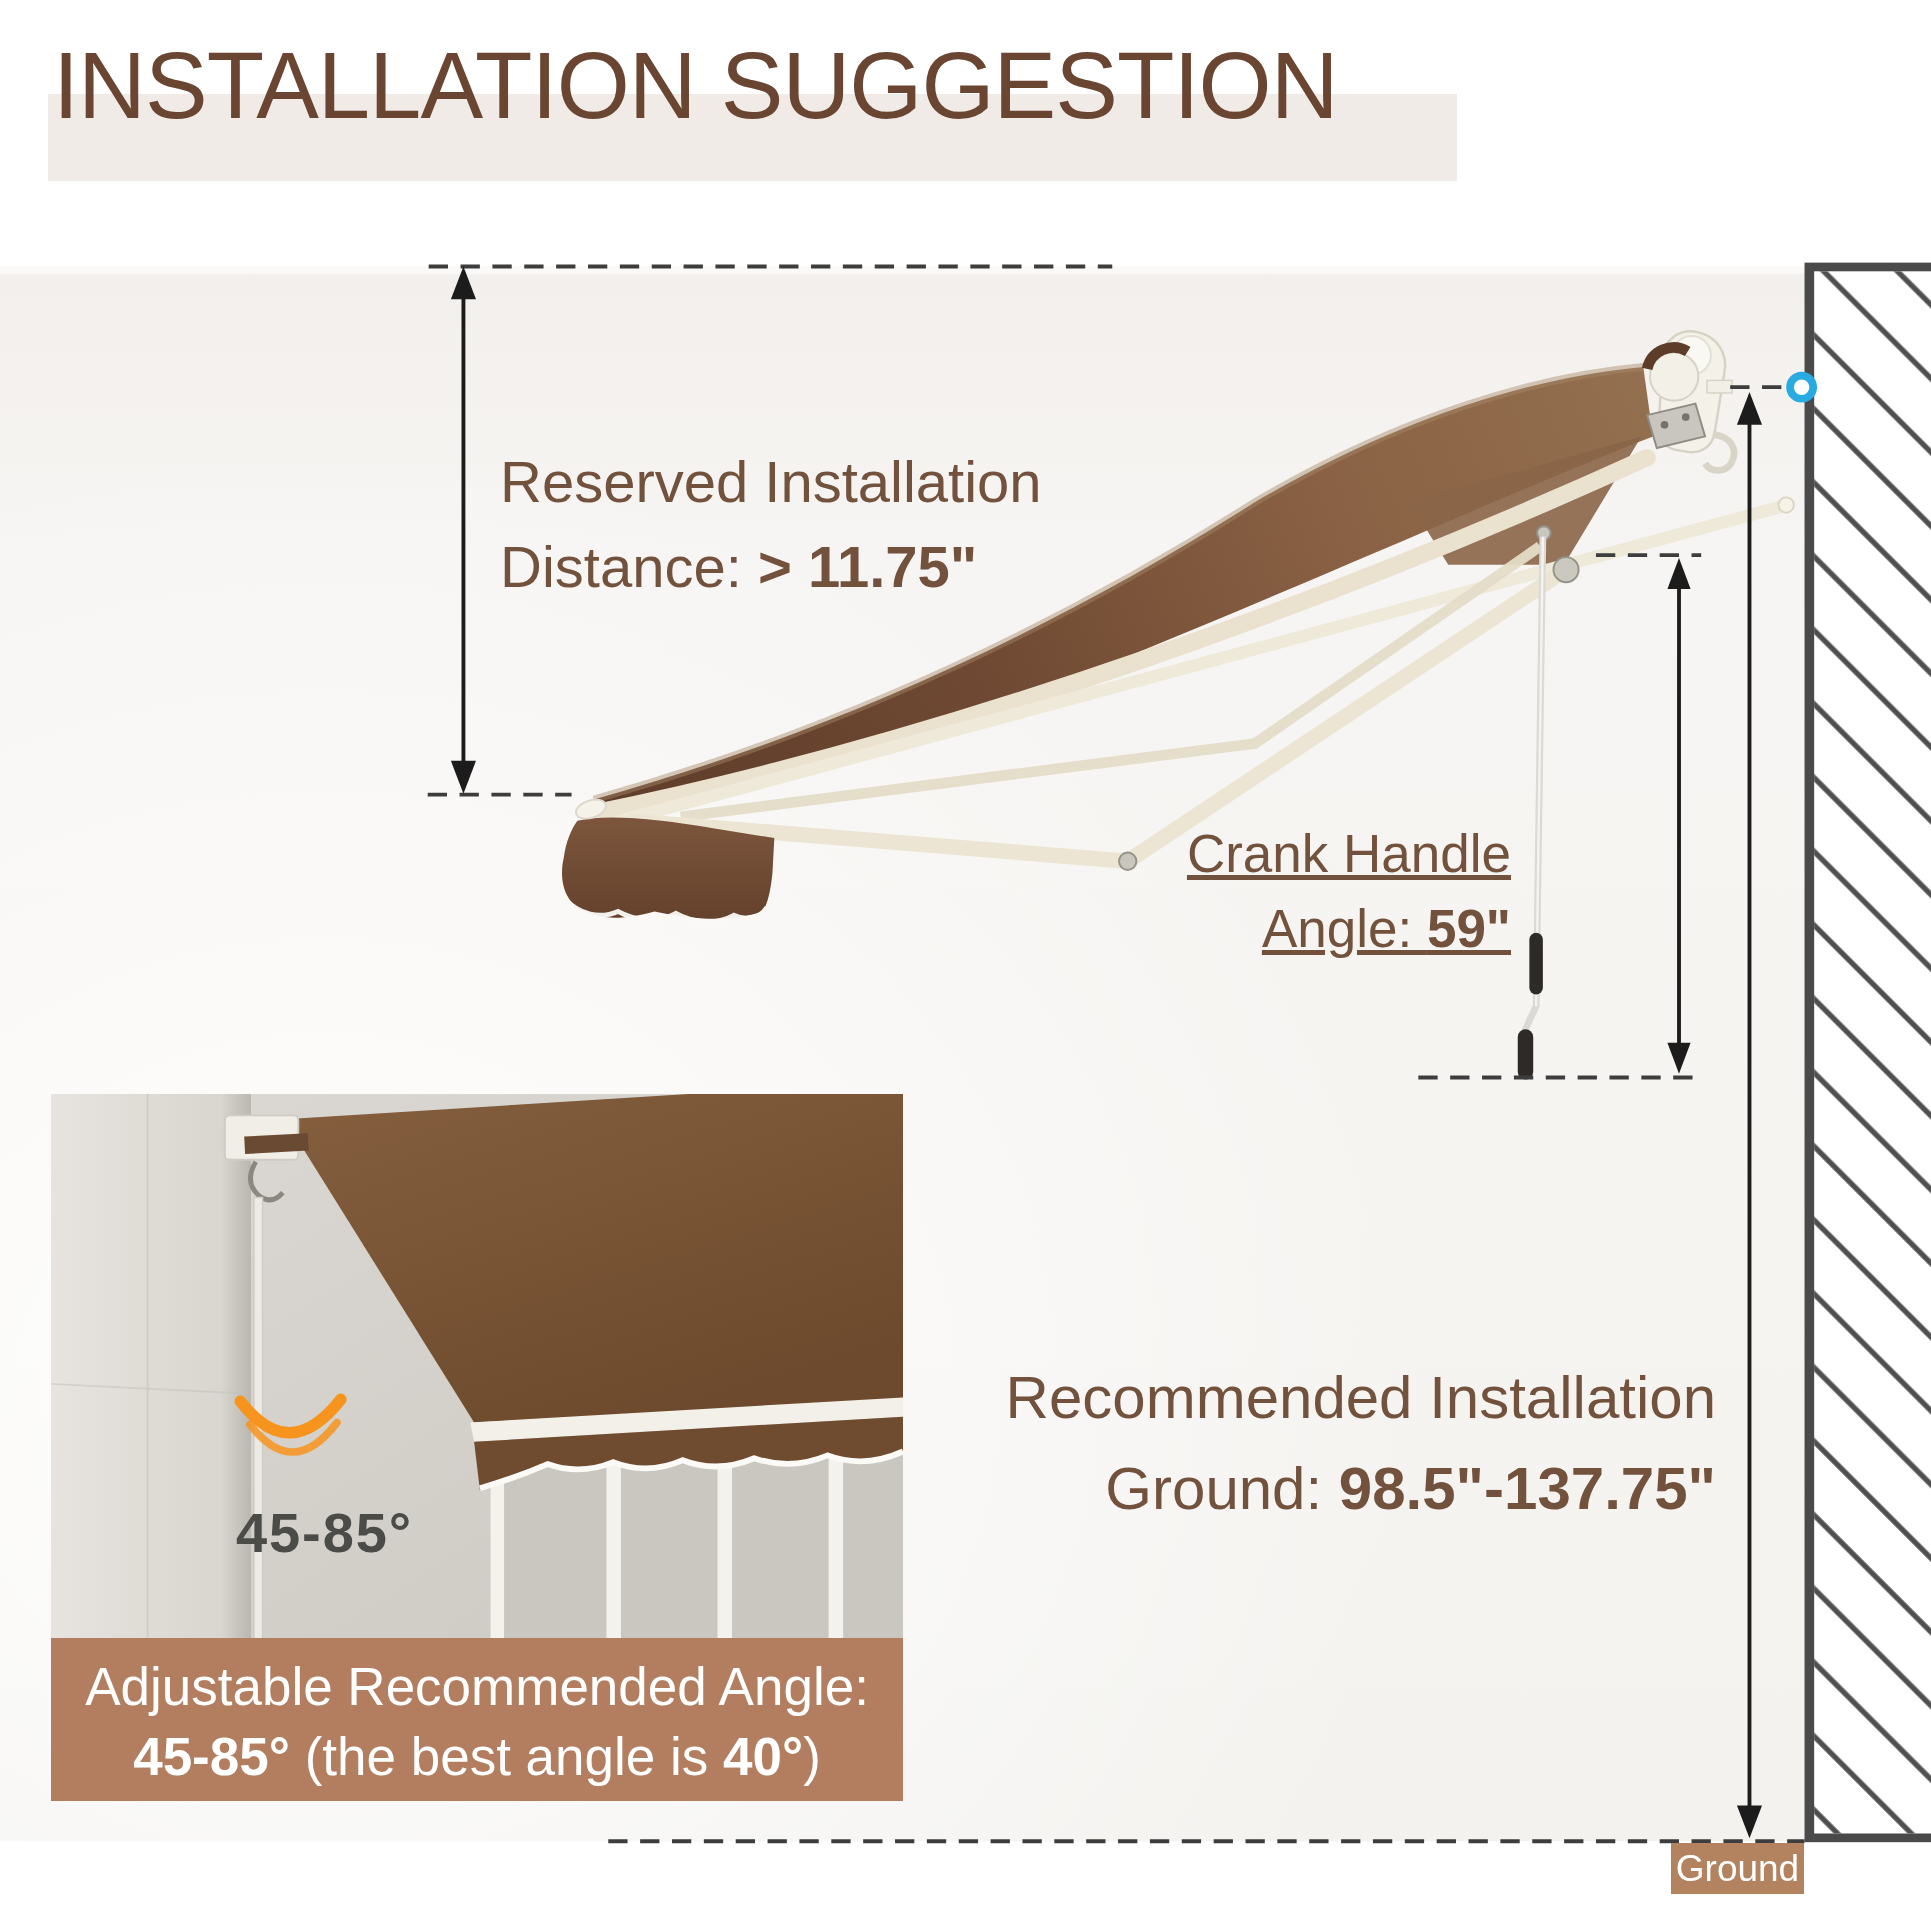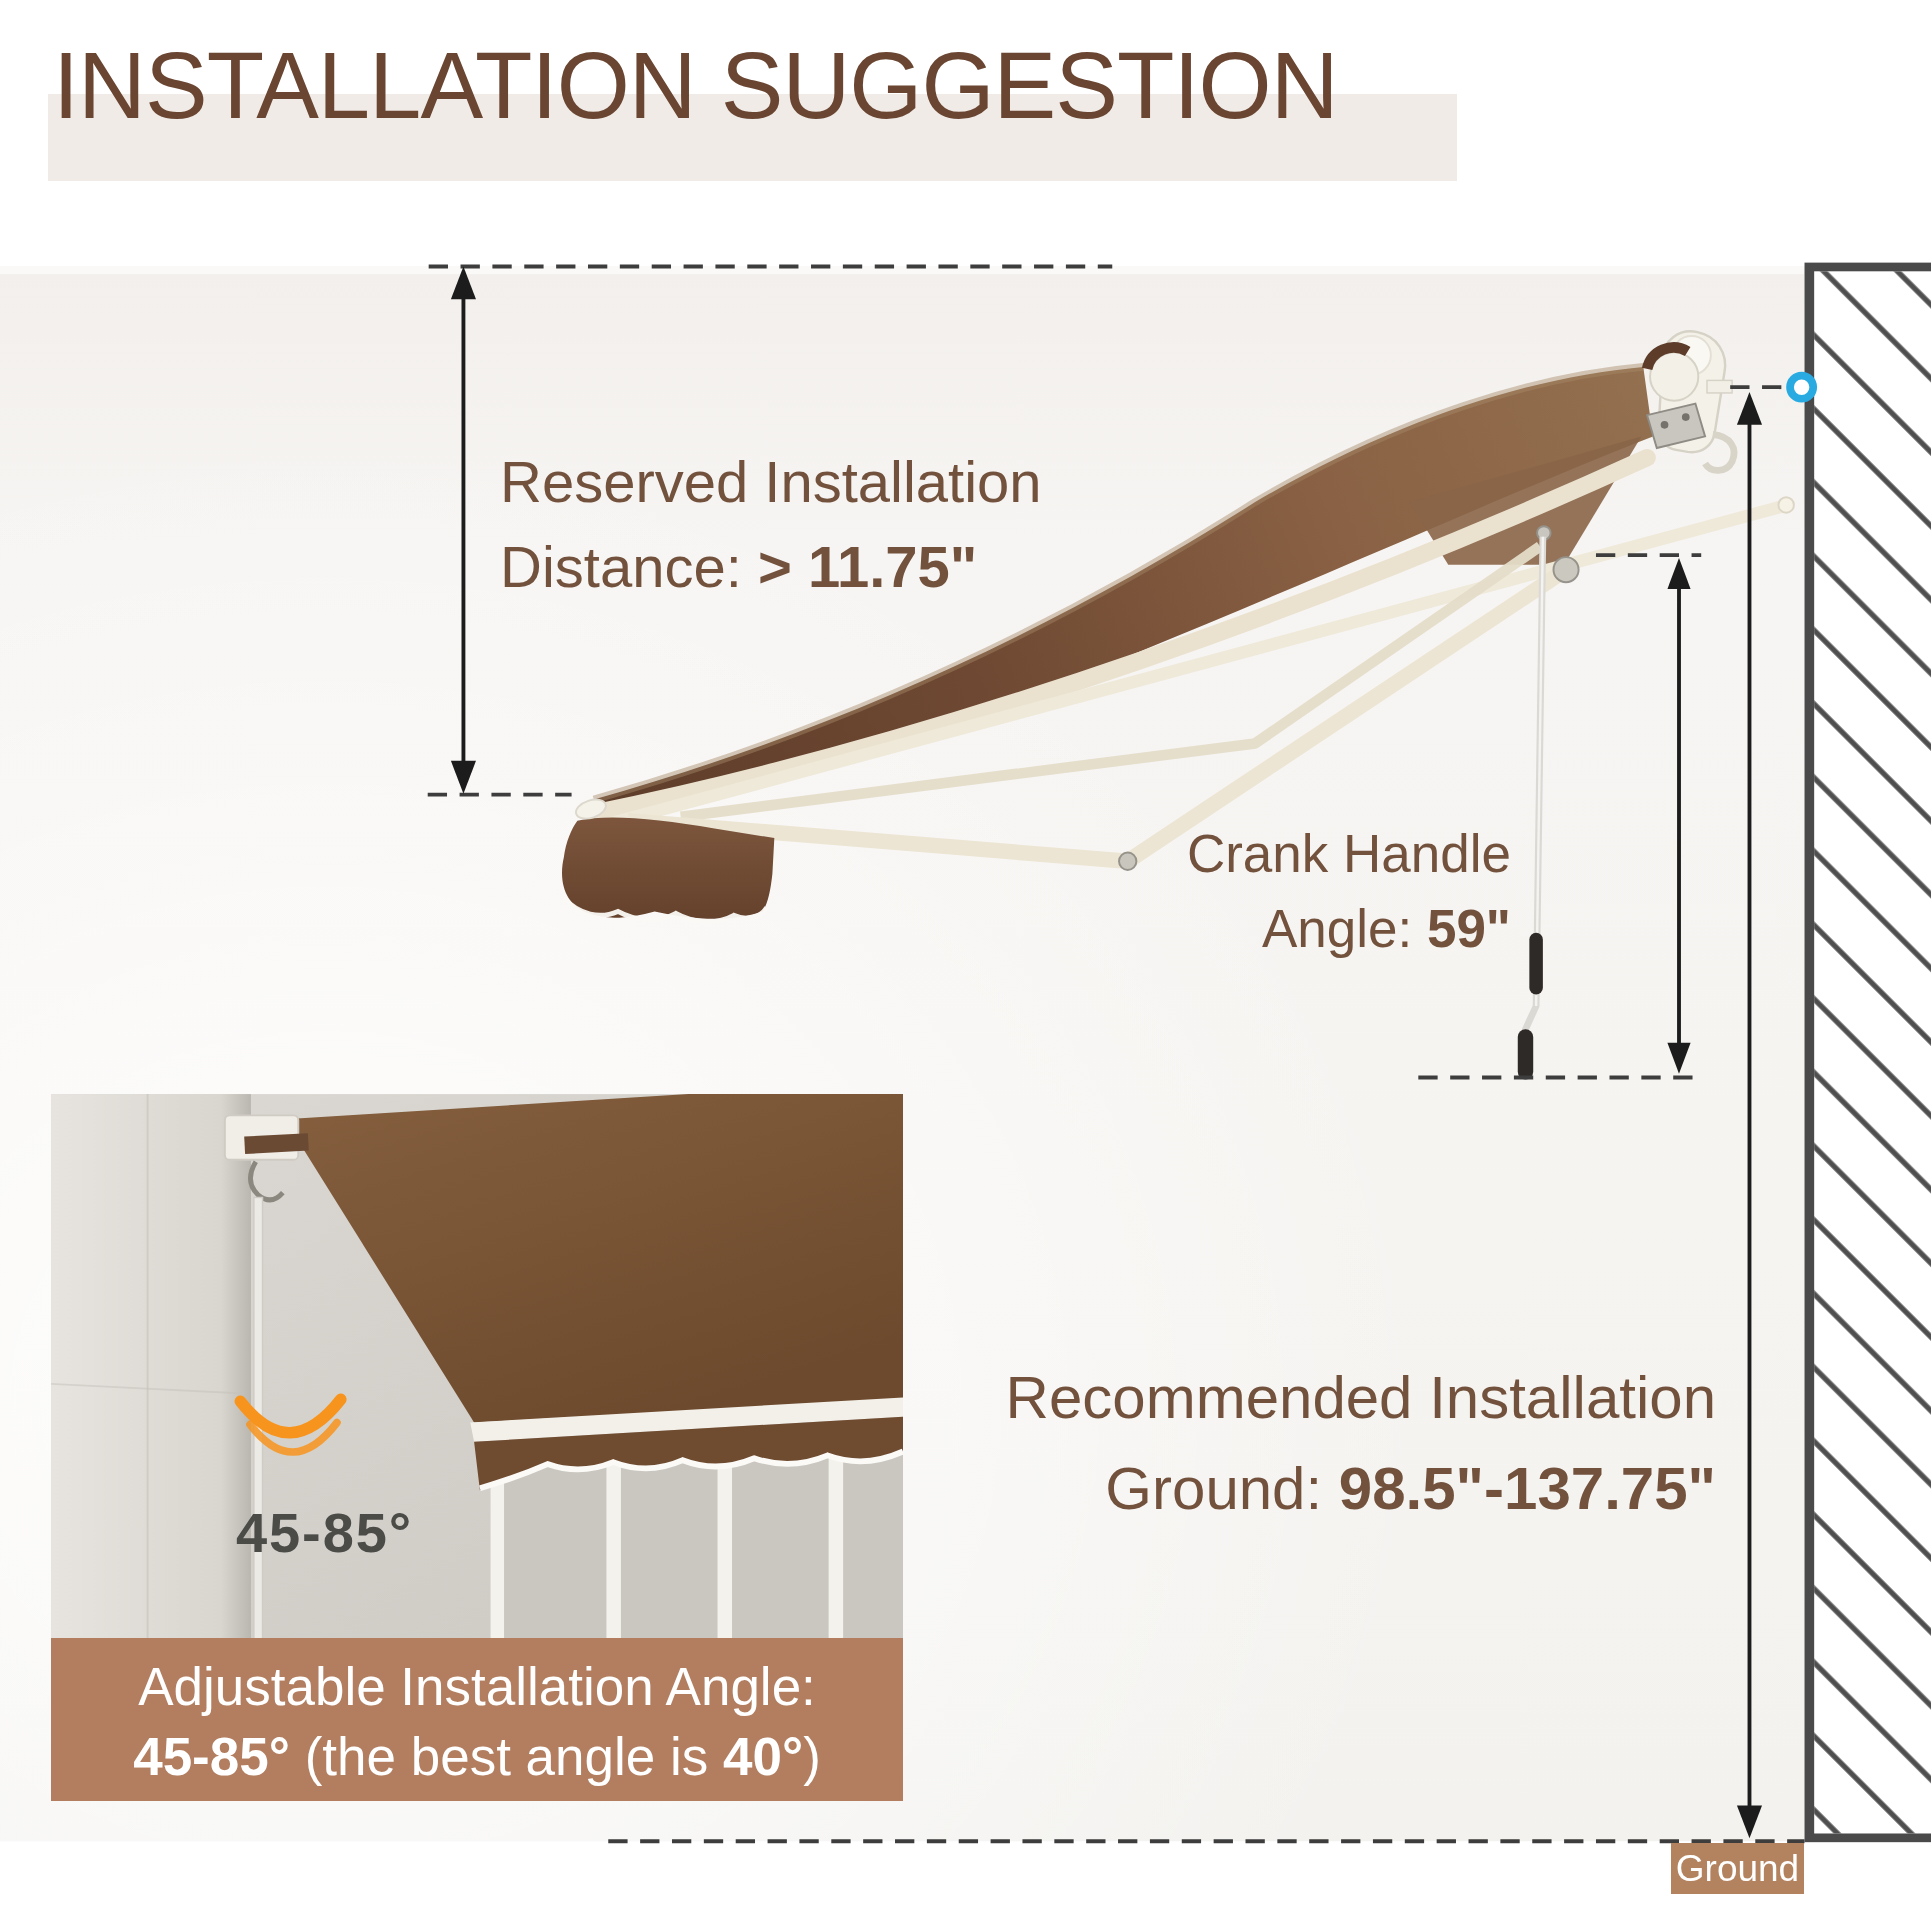--- a/index.html
+++ b/index.html
@@ -11,21 +11,21 @@
   .title-band{left:48px;top:94px;width:1409px;height:87px;background:var(--title_band,#f1ebe7);}
   .page-title{
     left:53px;top:39px;font-size:94px;font-weight:400;letter-spacing:-1px;
     color:var(--title_brown,#6a4632);white-space:nowrap;line-height:94px;
   }
   svg{display:block;}
   .main-svg{left:0;top:0;}
   .ann{color:var(--label_brown,#73523d);white-space:nowrap;}
   .ann b{font-weight:700;}
   .ann-reserved{left:500px;top:439px;font-size:58px;line-height:85px;text-align:left;}
-  .ann-crank{right:420px;top:816px;font-size:53px;line-height:75px;text-align:right;}
+  .ann-crank{right:420px;top:816px;font-size:53px;line-height:75px;text-align:right;text-decoration:underline;}
   .ann-recommended{right:215px;top:1352px;font-size:60px;line-height:91px;text-align:right;}
   .inset{left:51px;top:1094px;width:852px;height:545px;overflow:hidden;}
   .angle-badge{
     left:185px;top:406px;font-size:56px;font-weight:700;color:#4b4b48;
     letter-spacing:1.9px;white-space:nowrap;
   }
   .caption{
     left:51px;top:1638px;width:852px;height:163px;background:var(--caption_band,#b27e5f);
     color:#ffffff;text-align:center;font-size:53px;line-height:70px;
     padding-top:13.5px;box-sizing:border-box;
@@ -236,20 +236,20 @@
 
       <g class="stroke-orange" fill="none" stroke-linecap="round">
         <path d="M 196,318 Q 247,384 300,316" stroke-width="12"></path>
         <path d="M 206,342 Q 250,400 296,340" stroke-width="8" opacity="0.85"></path>
       </g>
     </svg>
     <div class="abs angle-badge">45-85°</div>
   </div>
 
   <div class="abs caption">
-    <div>Adjustable Installation Angle:</div>
+    <div>Adjustable Recommended Angle:</div>
     <div><b>45-85°</b><span> (the best angle is </span><b>40°</b><span>)</span></div>
   </div>
 
   <div class="abs ground-label">Ground</div>
 
 </div>
 
 
 </body></html>

